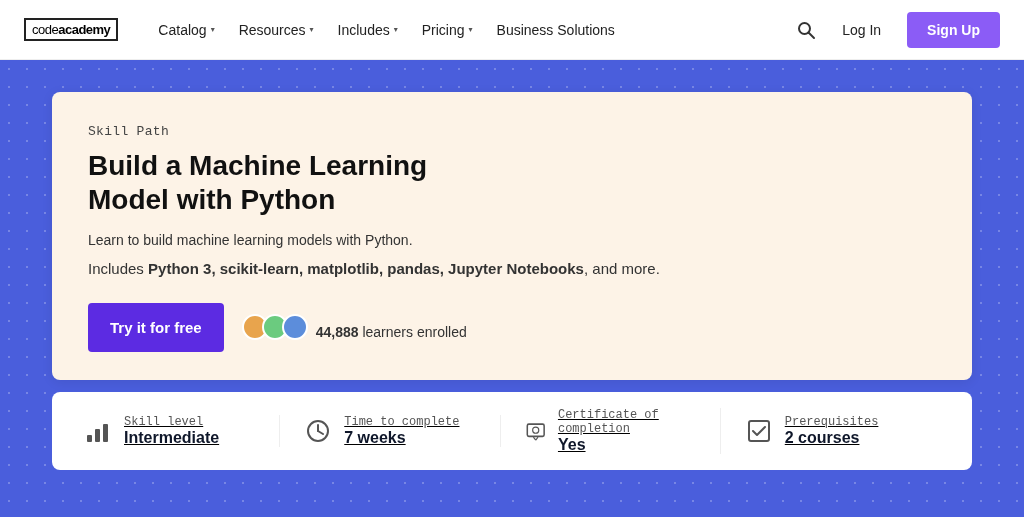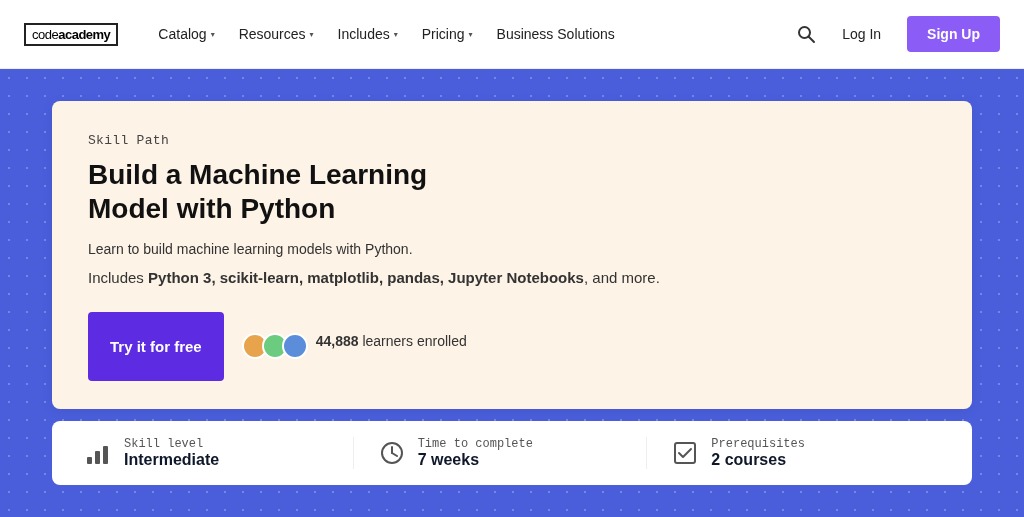--- a/index.html
+++ b/index.html
@@ -7,21 +7,21 @@
       font-family: -apple-system, BlinkMacSystemFont, 'Segoe UI', sans-serif;
       background: #4a5edc;
       width: 1024px;
       height: 517px;
       overflow: hidden;
     }
 
     
     .navbar {
       background: #fff;
-      height: 69px;
+      height: 60px;
       display: flex;
       align-items: center;
       padding: 0 24px;
       gap: 0;
       border-bottom: 1px solid #eee;
     }
     .logo-box {
       border: 2px solid #222;
       padding: 2px 6px;
       font-size: 13px;
@@ -134,26 +134,26 @@
       align-items: center;
       gap: 18px;
     }
     .try-btn {
       background: #5c2be2;
       color: #fff;
       border: none;
       border-radius: 4px;
       font-size: 15px;
       font-weight: 600;
-      padding: 26px 22px;
+      padding: 16px 22px;
       cursor: pointer;
     }
     .learners-row {
       display: flex;
-      align-items: flex-start;
+      align-items: flex-end;
       gap: 8px;
     }
     .avatars {
       display: flex;
     }
     .avatar-circle {
       width: 26px;
       height: 26px;
       border-radius: 50%;
       border: 2px solid #fff;
@@ -181,20 +181,21 @@
       padding: 16px 32px;
       gap: 0;
     }
     .stat-item {
       display: flex;
       align-items: center;
       gap: 12px;
       flex: 1;
       border-right: 1px solid #eee;
       padding-right: 24px;
+      text-decoration: underline;
     }
     .stat-item:last-child { border-right: none; }
     .stat-item + .stat-item { padding-left: 24px; }
     .stat-text-block { display: flex; flex-direction: column; }
     .stat-label {
       font-family: 'Courier New', monospace;
       font-size: 12px;
       color: #555;
     }
     .stat-value {
@@ -288,20 +289,32 @@
         <circle cx="14" cy="14" r="10" stroke="#555" stroke-width="2"></circle>
         <line x1="14" y1="8" x2="14" y2="14" stroke="#555" stroke-width="2" stroke-linecap="round"></line>
         <line x1="14" y1="14" x2="19" y2="17" stroke="#555" stroke-width="2" stroke-linecap="round"></line>
       </svg>
       <div class="stat-text-block">
         <span class="stat-label">Time to complete</span>
         <span class="stat-value">7 weeks</span>
       </div>
     </div>
 
+    <div class="stat-item">
+      <svg width="28" height="28" viewBox="0 0 28 28" fill="none">
+        <rect x="3" y="5" width="22" height="16" rx="2" stroke="#555" stroke-width="2"></rect>
+        <circle cx="14" cy="13" r="4" stroke="#555" stroke-width="1.5"></circle>
+        <line x1="11" y1="22" x2="14" y2="26" stroke="#555" stroke-width="1.5"></line>
+        <line x1="17" y1="22" x2="14" y2="26" stroke="#555" stroke-width="1.5"></line>
+      </svg>
+      <div class="stat-text-block">
+        <span class="stat-label">Certificate of completion</span>
+        <span class="stat-value">Yes</span>
+      </div>
+    </div>
 
     <div class="stat-item">
       <svg width="28" height="28" viewBox="0 0 28 28" fill="none">
         <rect x="4" y="4" width="20" height="20" rx="2" stroke="#555" stroke-width="2"></rect>
         <polyline points="8,14 12,18 20,10" stroke="#555" stroke-width="2" stroke-linecap="round" stroke-linejoin="round"></polyline>
       </svg>
       <div class="stat-text-block">
         <span class="stat-label">Prerequisites</span>
         <span class="stat-value">2 courses</span>
       </div>

